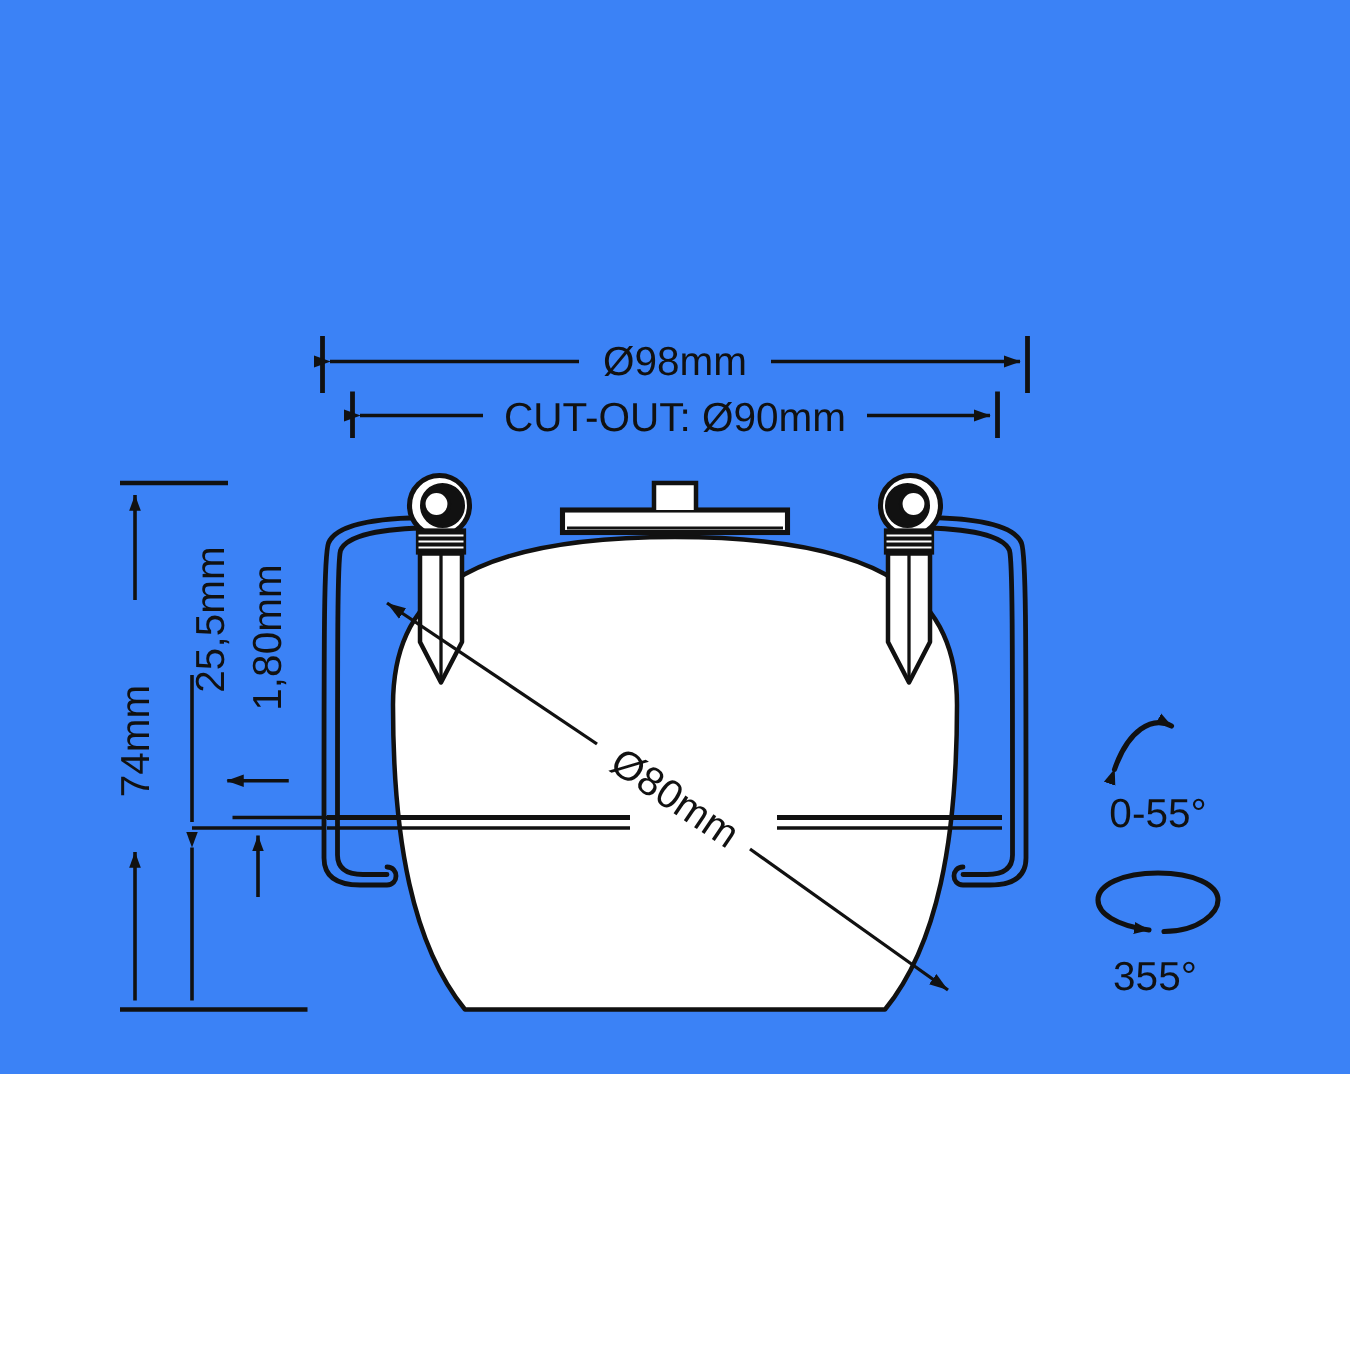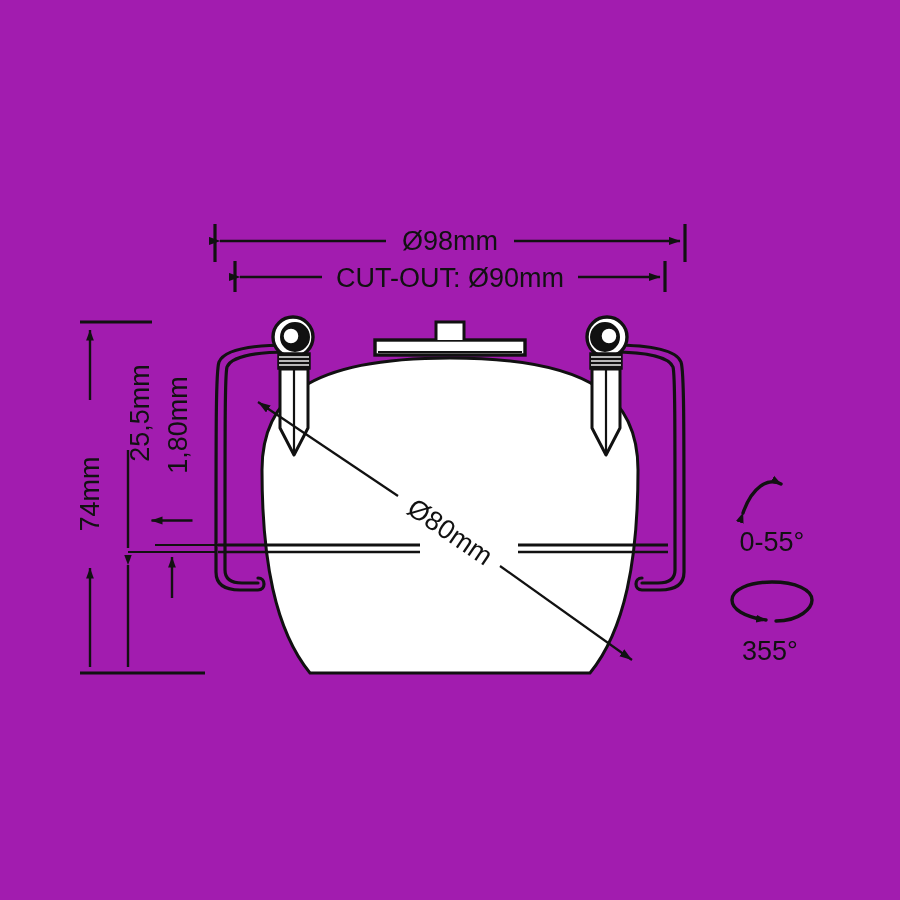--- a/index.html
+++ b/index.html
@@ -7,22 +7,22 @@
     margin: 0;
     padding: 0;
     background: #ffffff;
   }
   body {
     font-family: "Liberation Sans", sans-serif;
   }
   #stage {
     position: relative;
     width: 900px;
-    height: 900px;
-    background: #a21caf;
+    height: 716px;
+    background: #3b82f6;
     overflow: hidden;
   }
   #drawing {
     position: absolute;
     left: 0;
     top: 0;
     width: 900px;
     height: 900px;
   }
   .dimtext {

